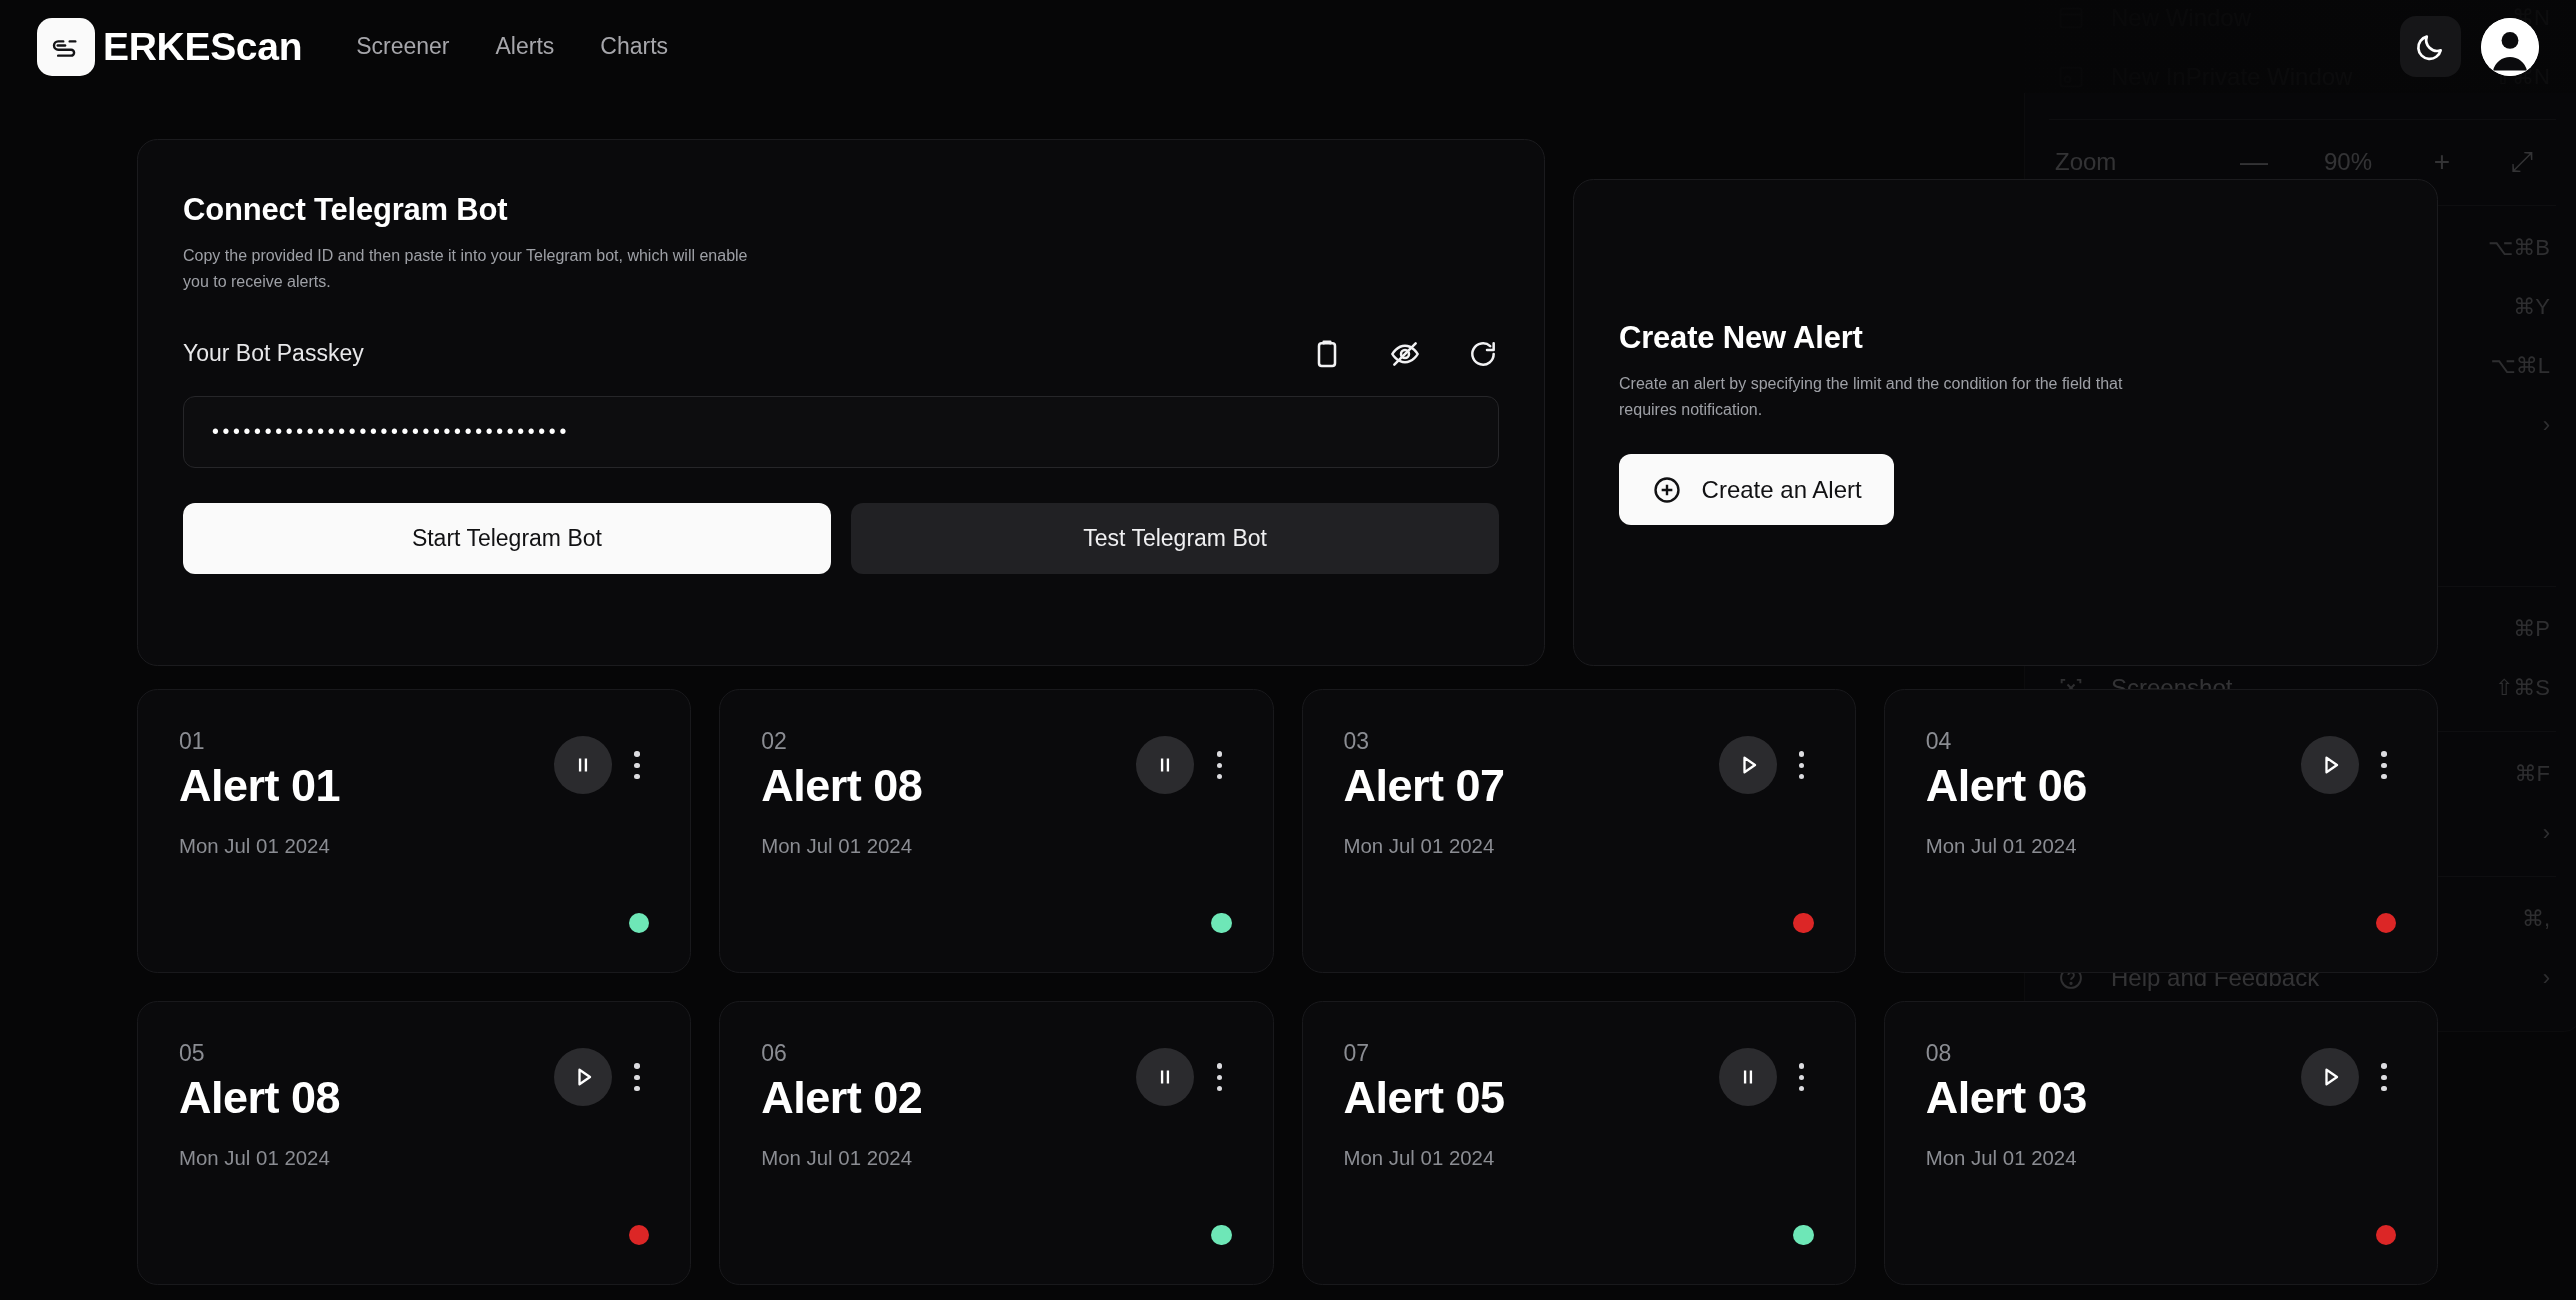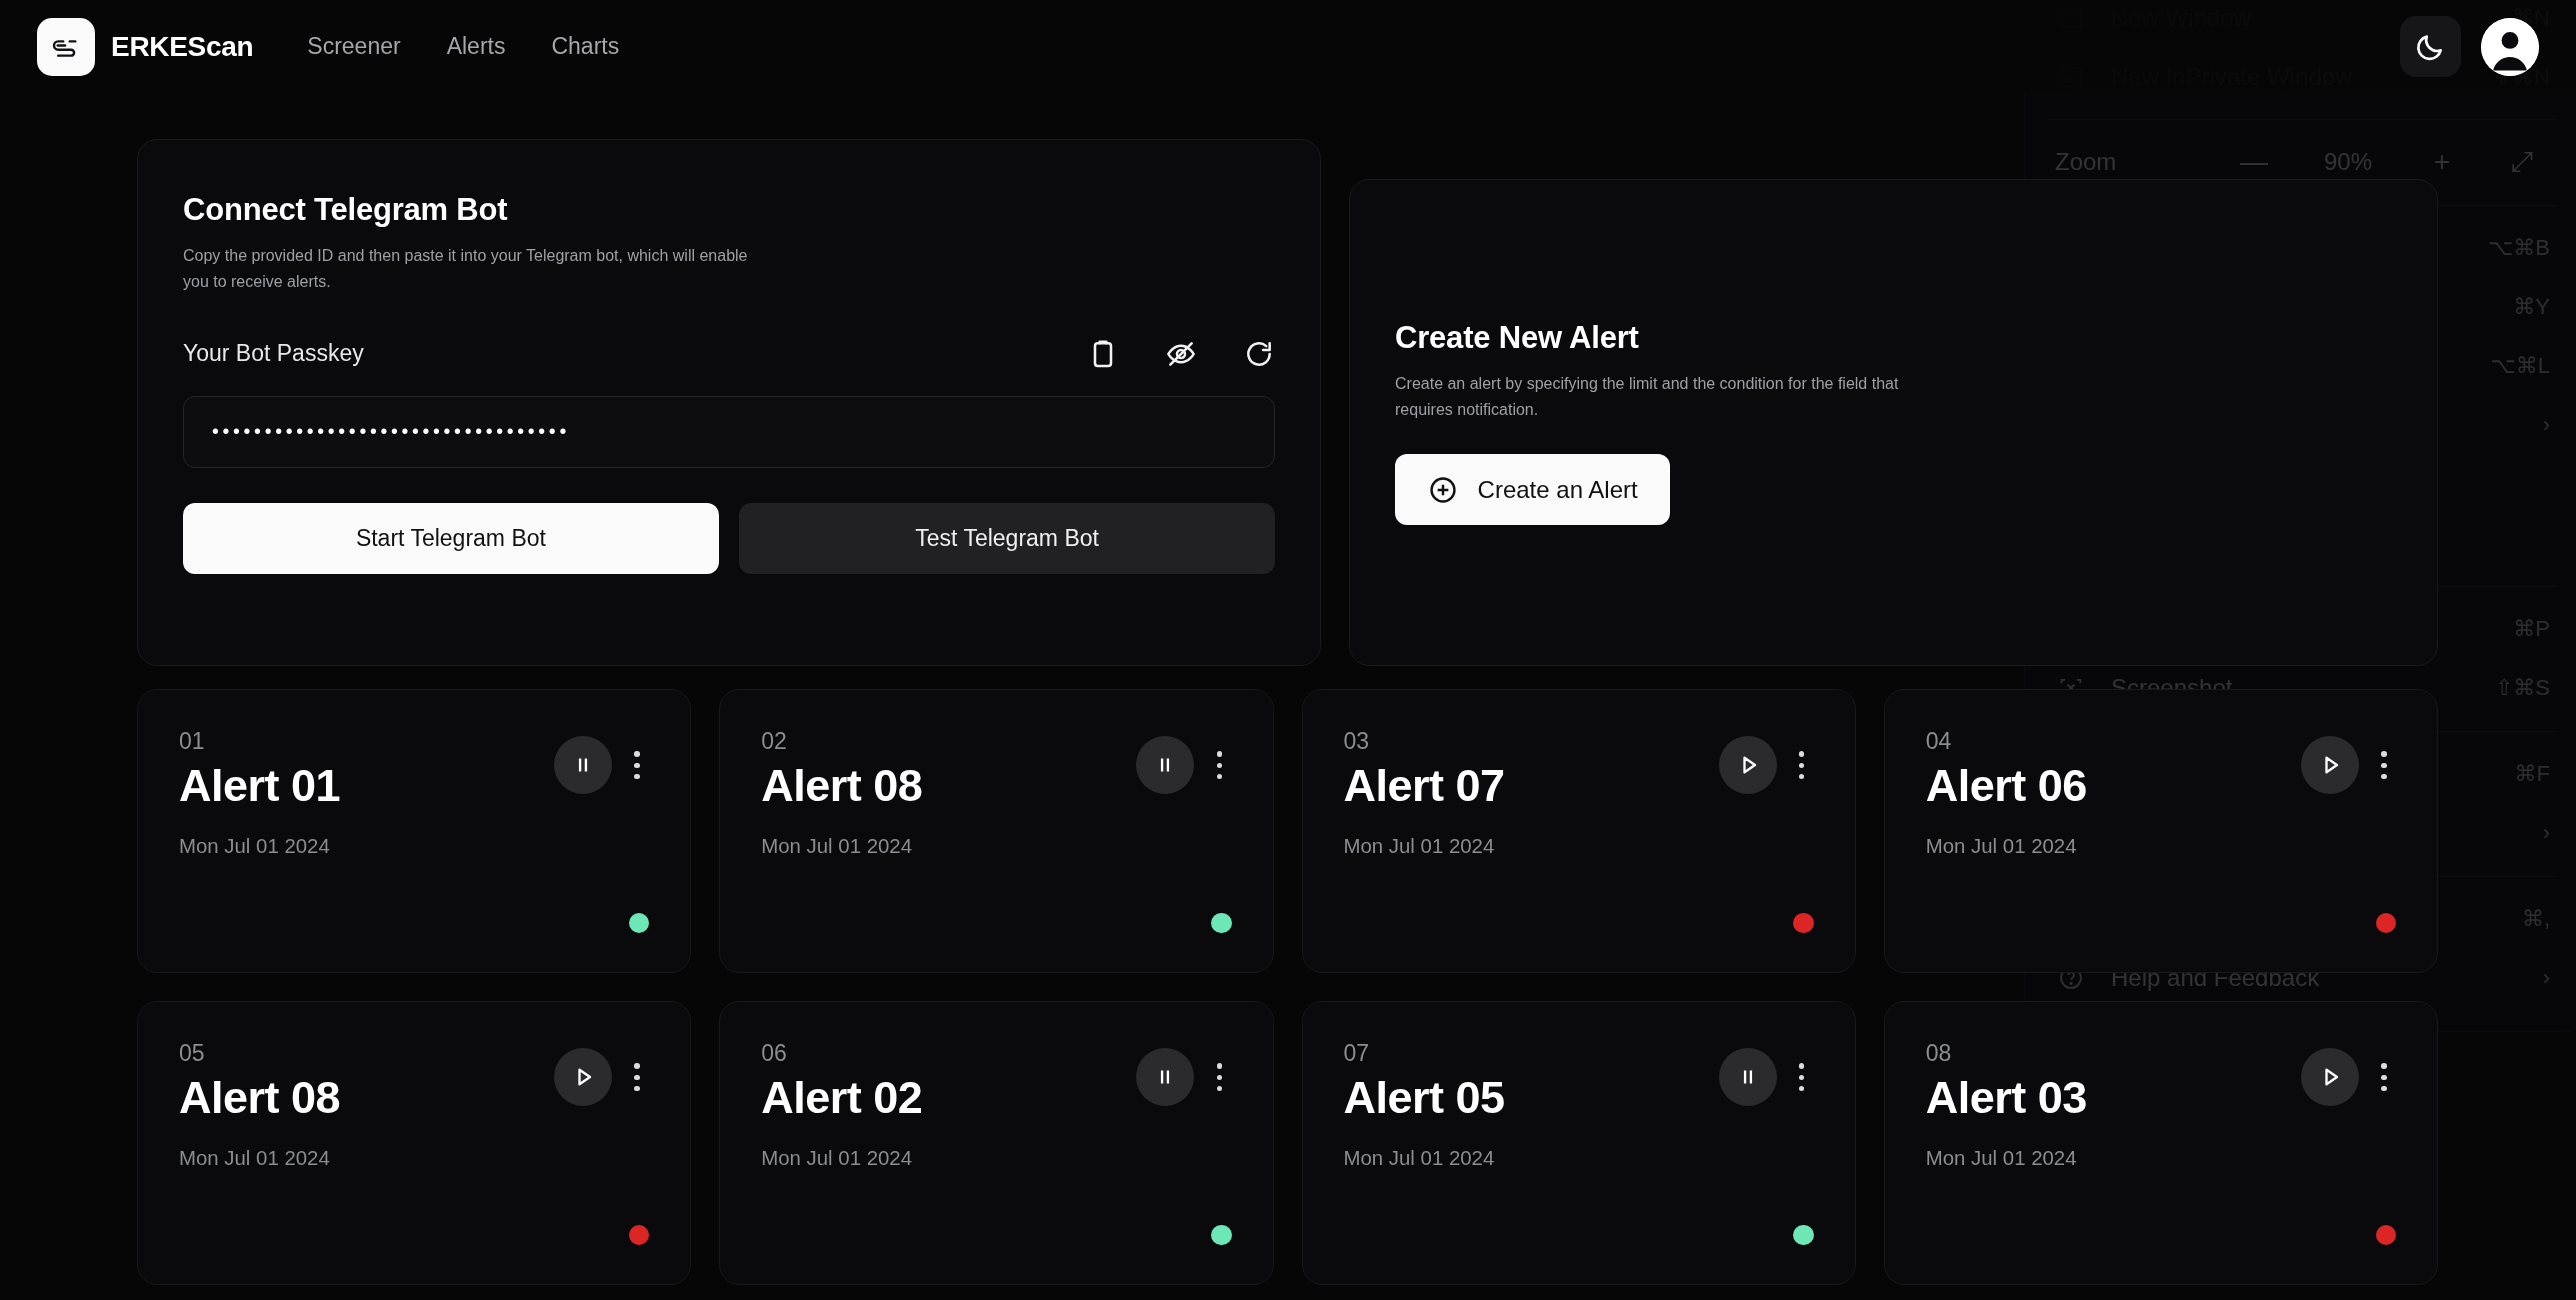--- a/index.html
+++ b/index.html
@@ -34,21 +34,21 @@
   .header {
     position:absolute; top:0; left:0; width:2576px; height:93px;
     display:flex; align-items:center; padding:0 37px; z-index:5;
     background:linear-gradient(to right,#060607 0%,#060607 72%,rgba(6,6,7,0.82) 100%);
   }
   .logo-box {
     width:58px; height:58px; border-radius:15px; background:#fafafa;
     display:flex; align-items:center; justify-content:center; flex:0 0 58px;
   }
   .logo-box svg { width:37px; height:37px; }
-  .brand { font-size:28px; font-weight:bold; color:#ffffff; margin-left:16px; letter-spacing:-0.3px; }
+  .brand { font-size:39px; font-weight:bold; color:#ffffff; margin-left:8px; letter-spacing:-0.3px; }
   .nav { display:flex; align-items:center; gap:46px; margin-left:54px; }
   .nav a { font-size:23px; color:#a6a6ab; text-decoration:none; }
   .header-right { margin-left:auto; display:flex; align-items:center; gap:20.4px; z-index:6; }
   .theme-btn {
     width:61px; height:61px; border-radius:16px; background:#161618;
     display:flex; align-items:center; justify-content:center; border:none; cursor:pointer;
   }
   .theme-btn svg { width:32px; height:32px; stroke:#ffffff; fill:none; stroke-width:2; }
   .avatar {
     width:58px; height:58px; border-radius:50%; background:#ffffff;
@@ -57,21 +57,21 @@
   .avatar svg { width:58px; height:58px; }
 
   
   .top-row {
     position:absolute; top:139px; left:137px; width:2301px; height:527px;
     display:flex; gap:28px; z-index:4;
   }
   .panel {
     background:#0a0a0c; border:0.9px solid #1b1b1e; border-radius:20.4px;
   }
-  .panel-telegram { width:1184px; padding:52px 45px 0 45px; }
+  .panel-telegram { width:1408px; padding:52px 45px 0 45px; }
   .panel-alert { flex:1; padding:0 45px; display:flex; flex-direction:column; justify-content:center;margin-top:40px; }
 
   .p-title { font-size:31px; font-weight:bold; color:#ffffff; letter-spacing:-0.2px; }
   .p-desc { font-size:16px; color:#9ea0a6; line-height:1.62; margin-top:15px; }
 
   .passkey-head { display:flex; align-items:center; margin-top:43px; }
   .passkey-label { font-size:23px; color:#e8e8ea; }
   .passkey-actions { margin-left:auto; display:flex; align-items:center; gap:46px; }
   .icon-btn { background:none; border:none; cursor:pointer; display:flex; align-items:center; justify-content:center; padding:0; }
   .icon-btn svg { width:32px; height:32px; stroke:#f2f2f4; fill:none; stroke-width:1.9; stroke-linecap:round; stroke-linejoin:round; }

